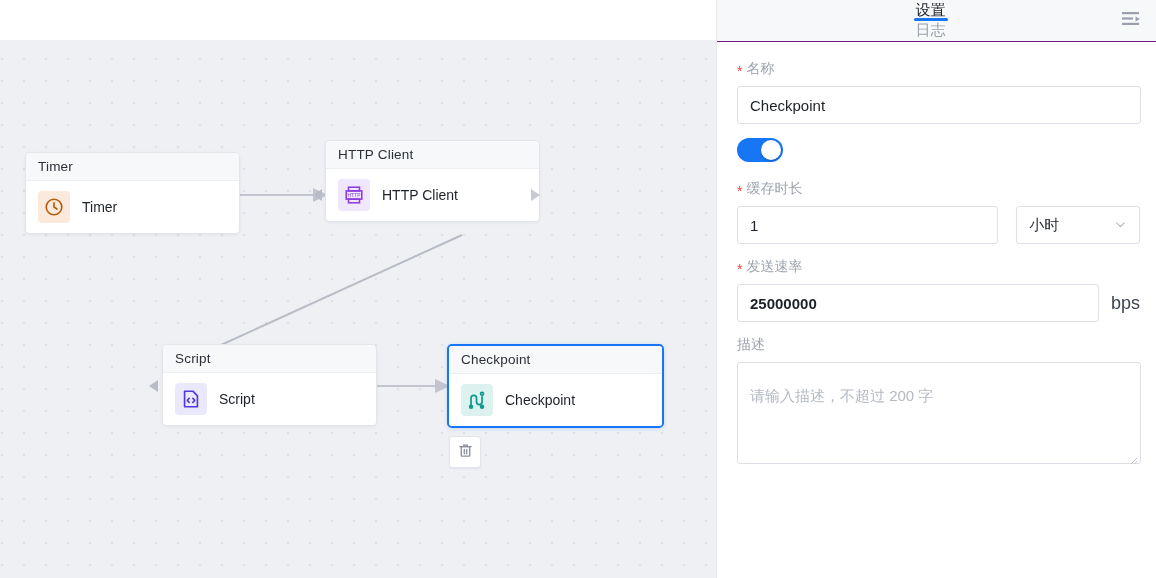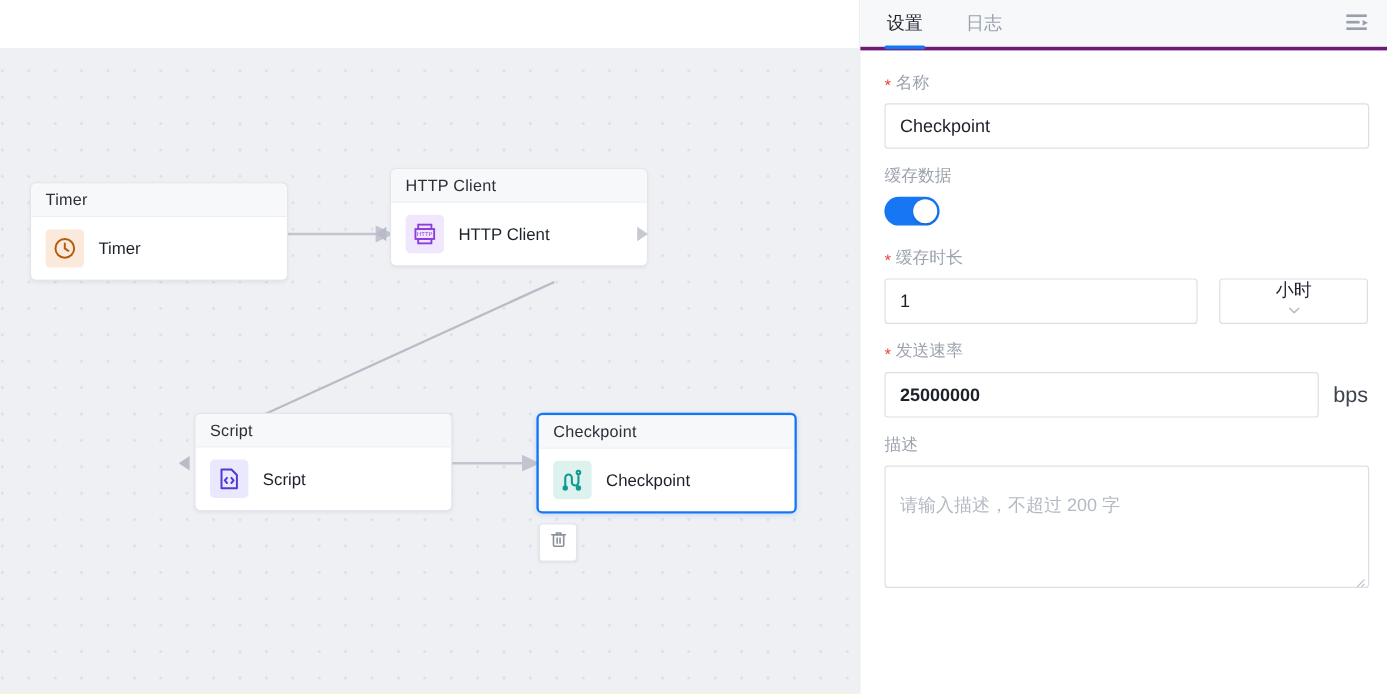--- a/index.html
+++ b/index.html
@@ -102,24 +102,25 @@
   .panel {
     position: relative;
     width: 440px; height: 578px;
     flex: 0 0 440px;
     background: #ffffff;
     border-left: 1px solid #e8eaee;
   }
   .panel-tabs {
     height: 42px;
     background: #f7f8fa;
-    border-bottom: 3px solid #701a75;
+    border-bottom: 1px solid #701a75;
     display: flex; align-items: center;
     padding-left: 20px;
     position: relative;
+    flex-direction: column;
   }
   .tab {
     position: relative;
     font-size: 15px;
     color: #9aa0ab;
     margin-right: 32px;
     padding: 0 2px;
     height: 42px;
     display: flex; align-items: center;
     cursor: pointer;
@@ -154,21 +155,21 @@
     padding: 0 12px;
     font-size: 15px; color: #1d2129;
   }
   .row { display: flex; align-items: center; gap: 18px; }
   .ctl.narrow { width: 262px; }
   .ctl.rate   { width: 370px; font-weight: bold; }
   .select {
     width: 124px; height: 38px;
     border: 1px solid #dcdfe6; border-radius: 3px; background: #fff;
     display: flex; align-items: center; justify-content: space-between;
-    padding: 0 12px; font-size: 15px; color: #1d2129; cursor: pointer; flex-direction: column;
+    padding: 0 12px; font-size: 15px; color: #1d2129; cursor: pointer;
   }
   .unit { font-size: 18px; color: #3d4450; }
 
   .switch {
     width: 46px; height: 24px;
     border-radius: 12px;
     background: #1676f3;
     position: relative;
     cursor: pointer;
   }
@@ -311,23 +312,20 @@
         <div class="flabel">
           <span class="req">*</span>
           <span>名称</span>
         </div>
         <div class="ctl">
           <span>Checkpoint</span>
         </div>
       </div>
 
       <div class="field">
-        <div class="flabel">
-          <span>缓存数据</span>
-        </div>
         <div class="switch">
           <span class="knob"></span>
         </div>
       </div>
 
       <div class="field" style="margin-top:18px;">
         <div class="flabel">
           <span class="req">*</span>
           <span>缓存时长</span>
         </div>

